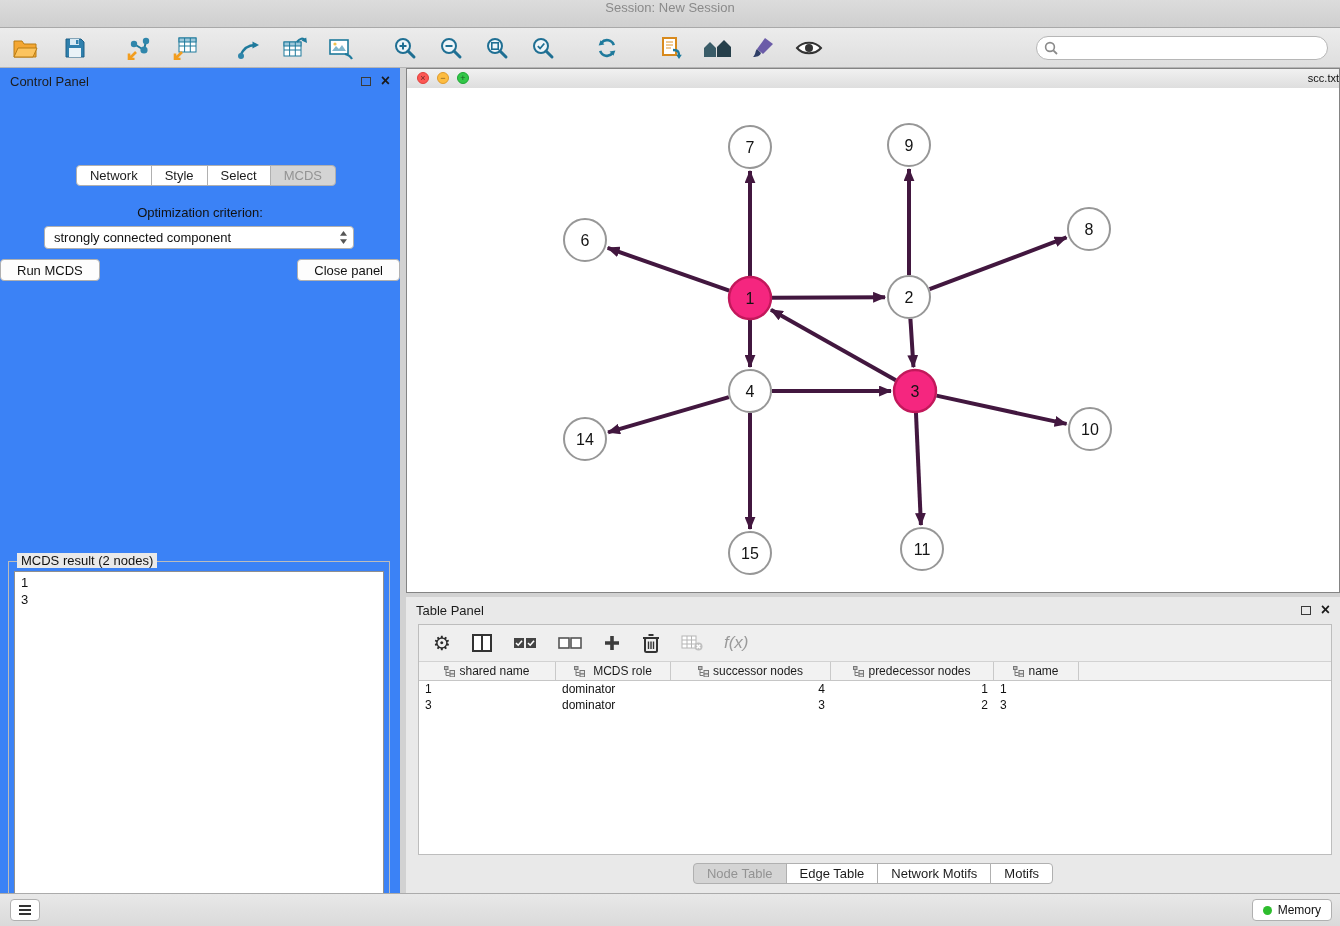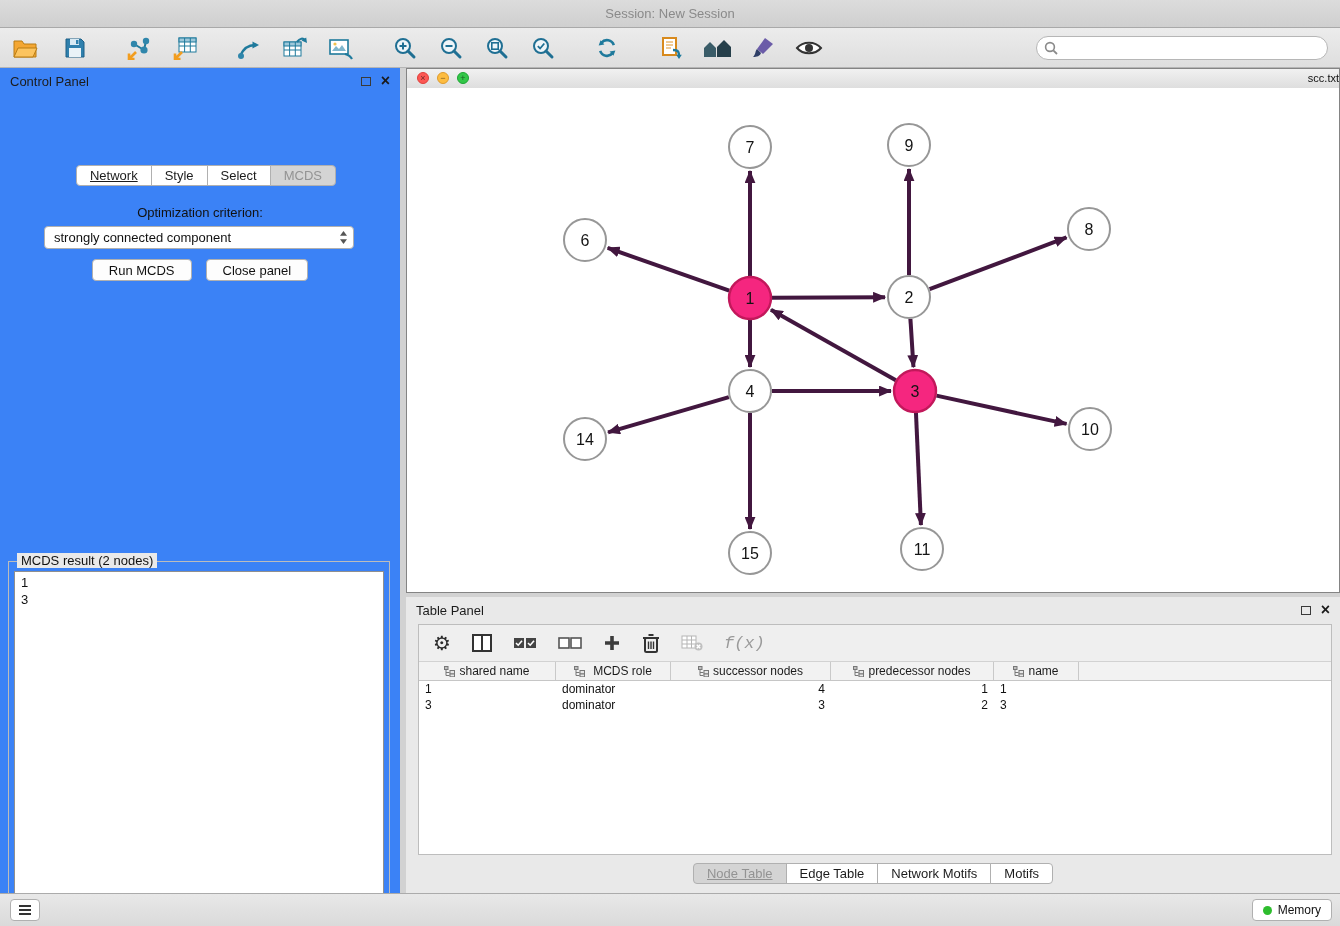--- a/index.html
+++ b/index.html
@@ -2,21 +2,21 @@
 <html><head>
 <meta charset="utf-8">
 <style>
   * { margin:0; padding:0; box-sizing:border-box; }
   html,body { width:1340px; height:926px; font-family:"Liberation Sans","DejaVu Sans",sans-serif; background:#d2d2d2; overflow:hidden; }
   .app { position:relative; width:1340px; height:926px; }
 
   
   .titlebar { position:absolute; left:0; top:0; width:1340px; height:28px;
     background:linear-gradient(#dcdcdc,#cfcfcf); border-bottom:1px solid #a9a9a9;
-    display:flex; align-items:center; justify-content:center;
+    display:flex; align-items:flex-start; justify-content:center;
     font-size:13px; color:#8a8a8a; }
 
   
   .toolbar { position:absolute; left:0; top:28px; width:1340px; height:40px;
     background:linear-gradient(#ececec,#dedede); border-bottom:1px solid #b5b5b5;
     display:flex; align-items:center; }
   .tbtn { width:34px; height:34px; display:flex; align-items:center; justify-content:center; flex:0 0 auto; }
   .sp16{margin-left:16px;} .sp30{margin-left:30px;} .sp12{margin-left:12px;} .sp8{margin-left:8px;}
   .search { margin-left:auto; margin-right:12px; position:relative; width:292px; height:24px; }
   .search input { width:100%; height:100%; border:1px solid #b6b6b6; border-radius:12px;
@@ -26,29 +26,29 @@
   
   .control-panel { position:absolute; left:0; top:68px; width:400px; height:825px; background:#3b82f6; }
   .panel-header { display:flex; align-items:center; height:26px; padding:0 10px; font-size:13px; color:#1c1c1c; }
   .panel-header .spacer{flex:1;}
   .float-icon { width:10px; height:9px; border:1.5px solid #3a3a3a; margin-right:10px; }
   .close-icon { font-size:16px; font-weight:bold; color:#1a1a1a; line-height:14px; }
   .close-icon::before{ content:"×"; }
 
   .cp-tabs { position:absolute; left:0; top:97px; width:100%; display:flex; justify-content:center; }
   .seg-tab { background:#fff; border:1px solid #b0b0b0; padding:2px 13px; font-size:13px; color:#1c1c1c; margin-left:-1px; line-height:15px; }
-  .seg-tab.first { border-radius:4px 0 0 4px; margin-left:12px;text-decoration:underline; }
+  .seg-tab.first { border-radius:4px 0 0 4px; margin-left:12px; }
   .seg-tab.last { border-radius:0 4px 4px 0;text-align:center; }
   .seg-tab.selected { background:#d4d4d4; color:#939393; }
 
   .opt-label { position:absolute; top:137px; width:100%; text-align:center; font-size:13px; color:#111; }
   .dropdown { position:absolute; top:158px; left:44px; width:310px; height:23px; background:#fff;
     border:1px solid #b0b0b0; border-radius:4px; display:flex; align-items:center;
     justify-content:space-between; padding:0 5px 0 9px; font-size:13px; color:#111; }
-  .btn-row { position:absolute; top:191px; width:100%; display:flex; justify-content:center; gap:14px; }
+  .btn-row { position:absolute; top:191px; width:100%; display:flex; justify-content:space-between; gap:14px; }
   .mac-btn { background:#fdfdfd; border:1px solid #b0b0b0; border-radius:4px; height:22px;
     padding:0 16px; font-size:13px; color:#111; font-family:inherit; }
 
   .result-group { position:absolute; left:8px; top:493px; width:382px; height:378px; border:1px solid #bcbcbc; }
   .result-legend { position:absolute; top:-9px; left:8px; background:#e9e9e9; padding:0 4px; font-size:13px; color:#111; }
   .result-box { position:absolute; left:5px; top:9px; right:5px; bottom:5px; background:#fff;
     border:1px solid #8f8f8f; font-size:13px; line-height:17px; padding:2px 6px; white-space:pre; color:#111; }
 
   
   .network-window { position:absolute; left:406px; top:68px; width:934px; height:525px;
@@ -64,21 +64,21 @@
   .canvas { position:absolute; left:0; top:19px; right:0; bottom:0; background:#fff; }
   .canvas svg { display:block; }
 
   
   .table-panel { position:absolute; left:406px; top:597px; width:934px; height:296px; background:#e9e9e9; }
   .table-inner { position:absolute; left:12px; top:27px; width:914px; height:231px; background:#fff; border:1px solid #bdbdbd; }
   .table-toolbar { height:37px; display:flex; align-items:center; gap:21px; padding-left:14px;
     background:#efefef; border-bottom:1px solid #d2d2d2; }
   .ticon { display:flex; align-items:center; justify-content:center; }
   .gear { font-size:20px; color:#2b2b2b; line-height:20px; }
-  .fx { font-family:Liberation Mono, monospace; font-style:italic; font-size:17px; color:#9a9a9a; }
+  .fx { font-family:Liberation Sans, sans-serif; font-style:italic; font-size:17px; color:#9a9a9a; }
   .table-header { display:flex; height:19px; background:#f2f2f2; border-bottom:1px solid #c6c6c6;justify-content:flex-end; }
   .th { display:flex; align-items:center; justify-content:center; gap:4px; font-size:12px; color:#1c1c1c;
     border-right:1px solid #c9c9c9; overflow:hidden; }
   .th.filler { border-right:none; flex:1; }
   .tr { display:flex; height:16px; font-size:12px; color:#111; }
   .td { padding:0 6px; overflow:hidden; line-height:16px; }
   .table-tabs { position:absolute; left:0; right:12px; top:266px; display:flex; justify-content:center; }
 
   
   .statusbar { position:absolute; left:0; top:893px; width:1340px; height:33px;

